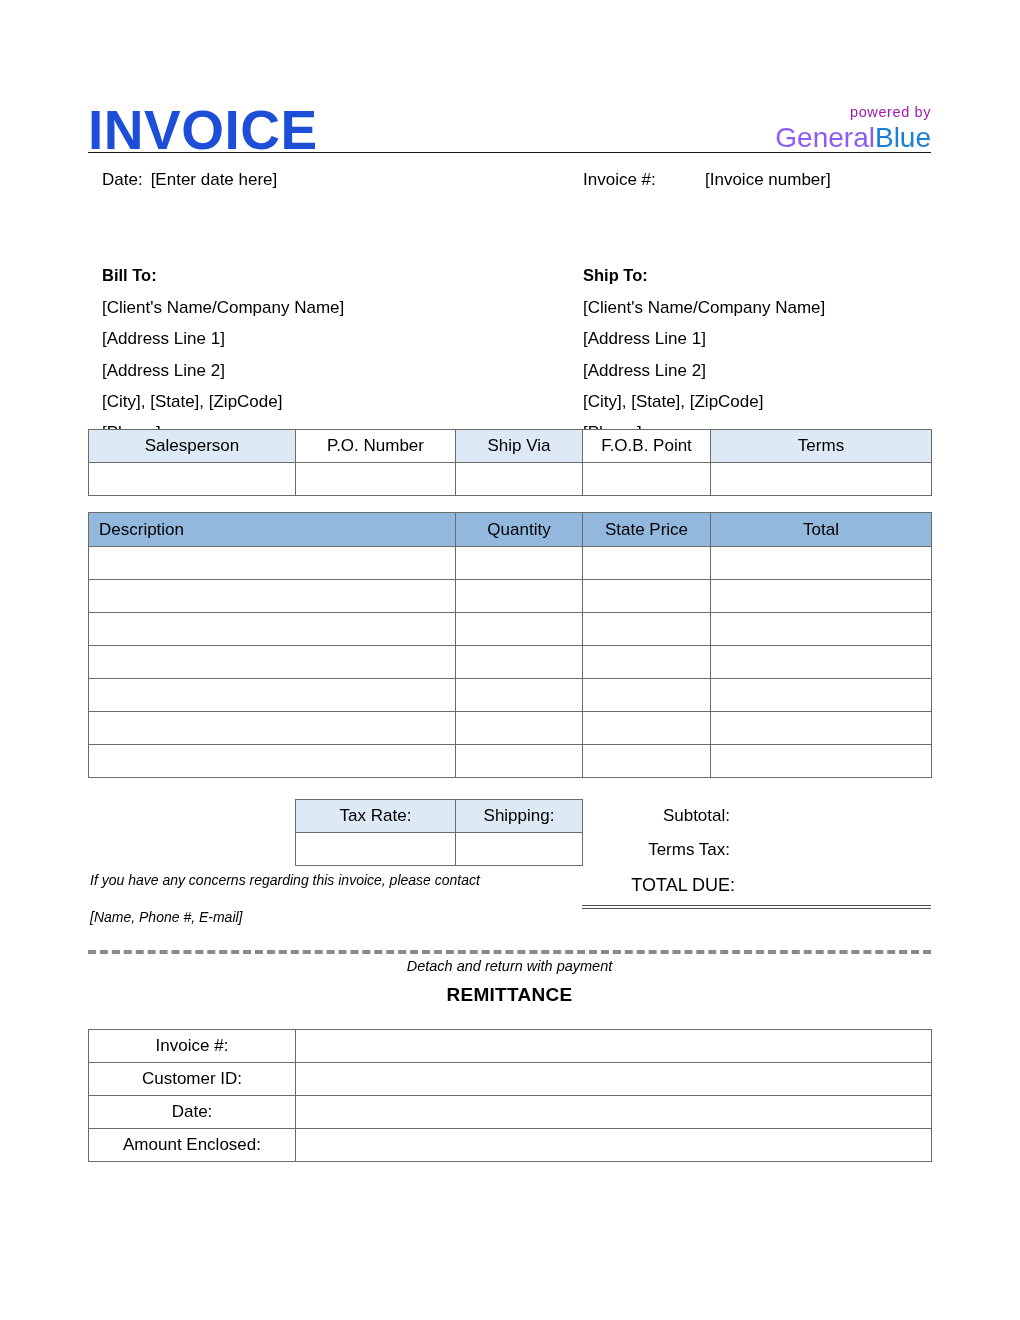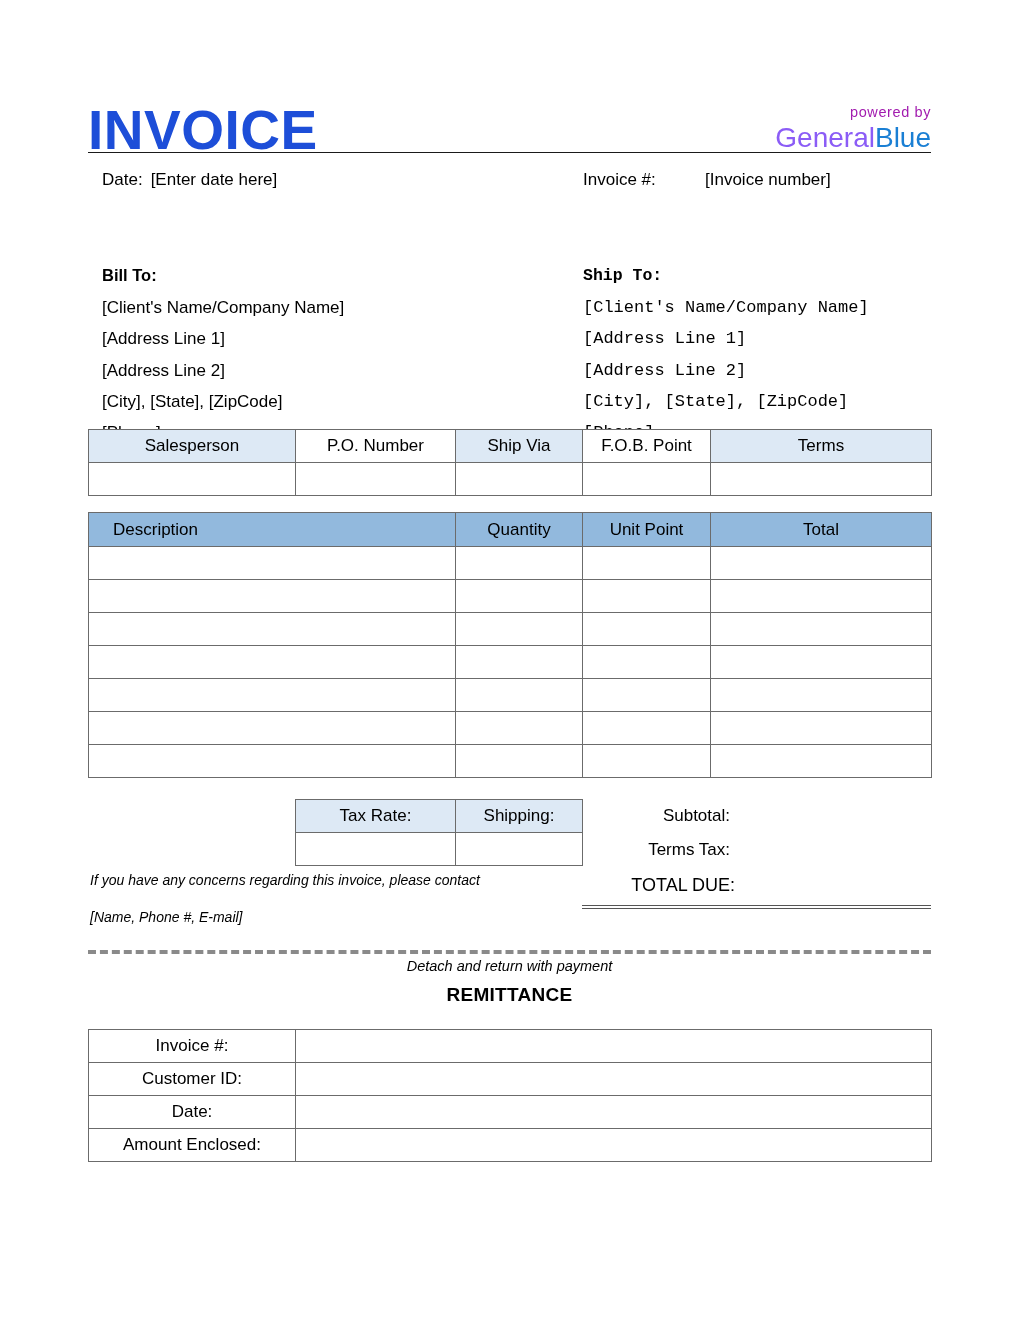--- a/index.html
+++ b/index.html
@@ -64,21 +64,21 @@
   .meta-right .lbl { display: inline-block; min-width: 122px; }
 
   
   .addr-block {
     position: absolute; top: 218px;
     width: 400px;
     font-size: 17px;
     margin-top: 48px;
   }
   .addr-bill { left: 14px; }
-  .addr-ship { left: 495px; font-family: Liberation Mono, monospace; }
+  .addr-ship { left: 495px; }
   .addr-head { font-weight: bold; font-size: 16.5px; margin-bottom: 12px; }
   .addr-line { margin-bottom: 10px; line-height: 1.25; }
 
   
   table.grid {
     border-collapse: collapse;
     table-layout: fixed;
     font-size: 17px;
   }
   table.grid td {
@@ -100,21 +100,21 @@
 
   
   .items-table {
     position: absolute; left: 0; top: 512px;
     width: 843px;
   }
   .items-table td.ih {
     background: #92b9dd;
     height: 34px;
   }
-  .items-table td.ih-desc { text-align: left; padding-left: 24px; }
+  .items-table td.ih-desc { text-align: left; padding-left: 10px; }
   .items-table td.ir { height: 33px; background: #ffffff; }
 
   
   .tax-table {
     position: absolute; left: 207px; top: 799px;
     width: 287px;
   }
   .tax-table td { height: 33px; }
 
   .totals {
@@ -252,21 +252,21 @@
     <colgroup>
       <col style="width:367px">
         <col style="width:127px">
         <col style="width:128px">
         <col style="width:221px">
     </colgroup>
     <tbody>
         <tr>
       <td class="ih ih-desc">Description</td>
       <td class="ih">Quantity</td>
-      <td class="ih">Unit Point</td>
+      <td class="ih">State Price</td>
       <td class="ih">Total</td>
     </tr>
     <tr>
       <td class="ir"></td>
       <td class="ir"></td>
       <td class="ir"></td>
       <td class="ir"></td>
     </tr>
     <tr>
       <td class="ir"></td>

